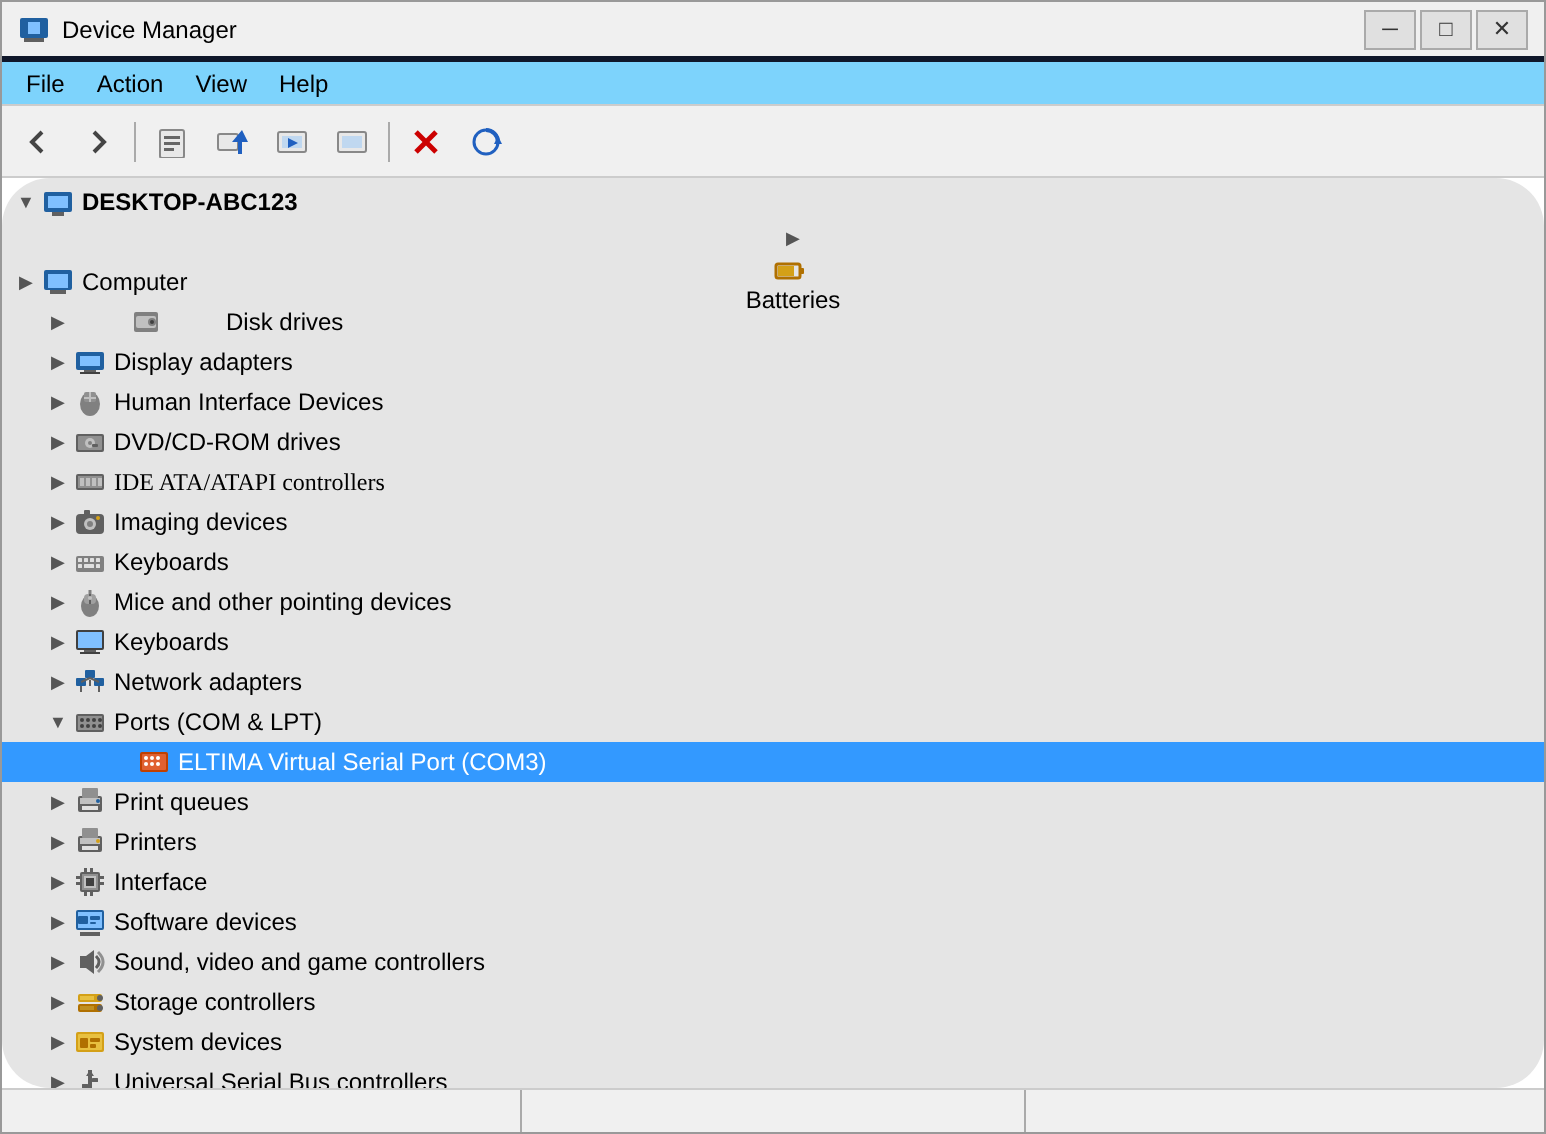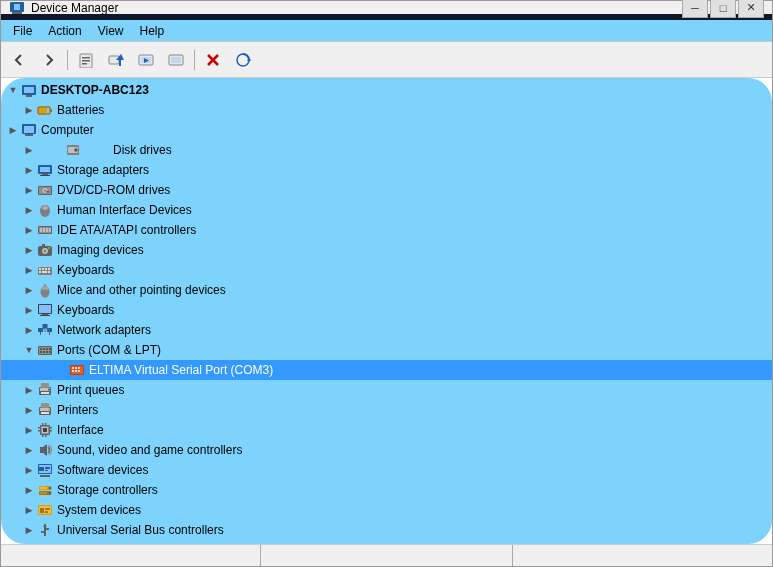--- a/index.html
+++ b/index.html
@@ -13,26 +13,26 @@
     }
     .window {
       width: 773px;
       height: 567px;
       background: #fff;
       border: 1px solid #999;
       display: flex;
       flex-direction: column;
     }
     .title-bar {
-      height: 19px;
+      height: 30px;
       background: #f0f0f0;
       display: flex;
       align-items: center;
       padding: 0 8px;
-      border-bottom: 6px solid #0f172a;
+      border-bottom: 3px solid #0f172a;
       user-select: none;
     }
     .title-bar-icon {
       width: 16px;
       height: 16px;
       margin-right: 6px;
       display: flex;
       align-items: center;
       justify-content: center;
     }
@@ -95,21 +95,21 @@
     .toolbar-sep {
       width: 1px;
       height: 20px;
       background: #aaa;
       margin: 0 2px;
     }
     .content-area {
       flex: 1;
       overflow-y: auto;
       overflow-x: auto;
-      background: #7dd3fc;
+      background: #e5e5e5;
       padding: 2px 0;
       border-radius: 24px;
     }
     .tree-item {
       display: flex;
       align-items: center;
       height: 20px;
       padding-left: 4px;
       cursor: pointer;
       white-space: nowrap;
@@ -254,21 +254,21 @@
       <span class="item-icon">
         <svg width="16" height="16" viewBox="0 0 16 16">
           <rect x="1" y="3" width="14" height="10" fill="#2060a0" rx="1"></rect>
           <rect x="3" y="5" width="10" height="6" fill="#80c0ff"></rect>
           <rect x="5" y="13" width="6" height="2" fill="#606060"></rect>
         </svg>
       </span>
       <span class="item-label" style="font-weight:bold;">DESKTOP-ABC123</span>
     </div>
 
-    <div class="tree-item" style="padding-left:20px;">
+    <div class="tree-item" style="padding-left:20px;flex-direction:column;">
       <span class="expand-arrow collapsed"></span>
       <span class="item-icon icon-yellow">
         <svg width="16" height="16" viewBox="0 0 16 16">
           <rect x="1" y="5" width="12" height="7" fill="none" stroke="#b07000" stroke-width="1.5" rx="1"></rect>
           <rect x="13" y="7" width="2" height="3" fill="#b07000" rx="0.5"></rect>
           <rect x="2" y="6" width="8" height="5" fill="#d4a017"></rect>
         </svg>
       </span>
       <span class="item-label">Batteries</span>
     </div>
@@ -301,51 +301,51 @@
     <div class="tree-item" style="padding-left:20px;">
       <span class="expand-arrow collapsed"></span>
       <span class="item-icon">
         <svg width="16" height="16" viewBox="0 0 16 16">
           <rect x="1" y="3" width="14" height="9" fill="#2060a0" rx="1"></rect>
           <rect x="3" y="5" width="10" height="5" fill="#80c0ff"></rect>
           <rect x="5" y="12" width="6" height="2" fill="#606060"></rect>
           <rect x="3" y="13" width="10" height="1" fill="#404040"></rect>
         </svg>
       </span>
-      <span class="item-label">Storage adapters</span>
+      <span class="item-label">Display adapters</span>
+    </div>
+
+    <div class="tree-item" style="padding-left:20px;">
+      <span class="expand-arrow collapsed"></span>
+      <span class="item-icon">
+        <svg width="16" height="16" viewBox="0 0 16 16">
+          <ellipse cx="8" cy="9" rx="5" ry="6" fill="#808080"></ellipse>
+          <rect x="5" y="3" width="6" height="5" fill="#909090" rx="1"></rect>
+          <line x1="8" y1="3" x2="8" y2="8" stroke="#c0c0c0" stroke-width="1"></line>
+          <line x1="5" y1="6" x2="11" y2="6" stroke="#c0c0c0" stroke-width="1"></line>
+        </svg>
+      </span>
+      <span class="item-label">Human Interface Devices</span>
     </div>
 
     <div class="tree-item" style="padding-left:20px;">
       <span class="expand-arrow collapsed"></span>
       <span class="item-icon">
         <svg width="16" height="16" viewBox="0 0 16 16">
           <rect x="1" y="4" width="14" height="9" fill="#606060" rx="1"></rect>
           <rect x="2" y="5" width="12" height="7" fill="#909090" rx="0.5"></rect>
           <circle cx="8" cy="8.5" r="2.5" fill="#c0c0c0"></circle>
           <circle cx="8" cy="8.5" r="1" fill="#808080"></circle>
           <rect x="9" y="9" width="3" height="1.5" fill="#606060" rx="0.5"></rect>
         </svg>
       </span>
       <span class="item-label">DVD/CD-ROM drives</span>
     </div>
 
-    <div class="tree-item" style="padding-left:20px;">
-      <span class="expand-arrow collapsed"></span>
-      <span class="item-icon">
-        <svg width="16" height="16" viewBox="0 0 16 16">
-          <ellipse cx="8" cy="9" rx="5" ry="6" fill="#808080"></ellipse>
-          <rect x="5" y="3" width="6" height="5" fill="#909090" rx="1"></rect>
-          <line x1="8" y1="3" x2="8" y2="8" stroke="#c0c0c0" stroke-width="1"></line>
-          <line x1="5" y1="6" x2="11" y2="6" stroke="#c0c0c0" stroke-width="1"></line>
-        </svg>
-      </span>
-      <span class="item-label">Human Interface Devices</span>
-    </div>
-
-    <div class="tree-item" style="padding-left:20px;">
+    <div class="tree-item" style="padding-left:20px;font-family:Liberation Serif, serif;">
       <span class="expand-arrow collapsed"></span>
       <span class="item-icon">
         <svg width="16" height="16" viewBox="0 0 16 16">
           <rect x="1" y="4" width="14" height="8" fill="#606060" rx="1"></rect>
           <rect x="2" y="5" width="12" height="6" fill="#909090"></rect>
           <rect x="3" y="6" width="2" height="4" fill="#c0c0c0"></rect>
           <rect x="6" y="6" width="2" height="4" fill="#c0c0c0"></rect>
           <rect x="9" y="6" width="2" height="4" fill="#c0c0c0"></rect>
           <rect x="12" y="6" width="2" height="4" fill="#c0c0c0"></rect>
         </svg>
@@ -510,45 +510,45 @@
           <rect x="8" y="13" width="1.5" height="2" fill="#606060"></rect>
         </svg>
       </span>
       <span class="item-label">Interface</span>
     </div>
 
     <div class="tree-item" style="padding-left:20px;">
       <span class="expand-arrow collapsed"></span>
       <span class="item-icon">
         <svg width="16" height="16" viewBox="0 0 16 16">
-          <polygon points="3,5 3,11 6,11 10,14 10,2 6,5" fill="#606060"></polygon>
-          <path d="M11,5 Q14,8 11,11" stroke="#606060" stroke-width="1.5" fill="none"></path>
-          <path d="M12,3 Q17,8 12,13" stroke="#909090" stroke-width="1.5" fill="none"></path>
-        </svg>
-      </span>
-      <span class="item-label">Sound, video and game controllers</span>
-    </div>
-
-    <div class="tree-item" style="padding-left:20px;">
-      <span class="expand-arrow collapsed"></span>
-      <span class="item-icon">
-        <svg width="16" height="16" viewBox="0 0 16 16">
           <rect x="1" y="2" width="14" height="10" fill="#2060a0" rx="1"></rect>
           <rect x="2" y="3" width="12" height="8" fill="#80c0ff"></rect>
           <rect x="3" y="13" width="10" height="2" fill="#606060"></rect>
           <rect x="2" y="5" width="5" height="4" fill="#2060a0" rx="0.5"></rect>
           <rect x="8" y="5" width="5" height="2" fill="#2060a0" rx="0.5"></rect>
           <rect x="8" y="8" width="3" height="1" fill="#2060a0" rx="0.5"></rect>
         </svg>
       </span>
       <span class="item-label">Software devices</span>
     </div>
 
     <div class="tree-item" style="padding-left:20px;">
       <span class="expand-arrow collapsed"></span>
+      <span class="item-icon">
+        <svg width="16" height="16" viewBox="0 0 16 16">
+          <polygon points="3,5 3,11 6,11 10,14 10,2 6,5" fill="#606060"></polygon>
+          <path d="M11,5 Q14,8 11,11" stroke="#606060" stroke-width="1.5" fill="none"></path>
+          <path d="M12,3 Q17,8 12,13" stroke="#909090" stroke-width="1.5" fill="none"></path>
+        </svg>
+      </span>
+      <span class="item-label">Sound, video and game controllers</span>
+    </div>
+
+    <div class="tree-item" style="padding-left:20px;">
+      <span class="expand-arrow collapsed"></span>
       <span class="item-icon icon-yellow">
         <svg width="16" height="16" viewBox="0 0 16 16">
           <rect x="2" y="4" width="12" height="4" fill="#d4a017" rx="1"></rect>
           <rect x="2" y="9" width="12" height="4" fill="#b07000" rx="1"></rect>
           <circle cx="13" cy="6" r="1.5" fill="#606060"></circle>
           <circle cx="13" cy="11" r="1.5" fill="#606060"></circle>
           <rect x="3" y="5" width="7" height="2" fill="#e8c040"></rect>
           <rect x="3" y="10" width="7" height="2" fill="#c09020"></rect>
         </svg>
       </span>

